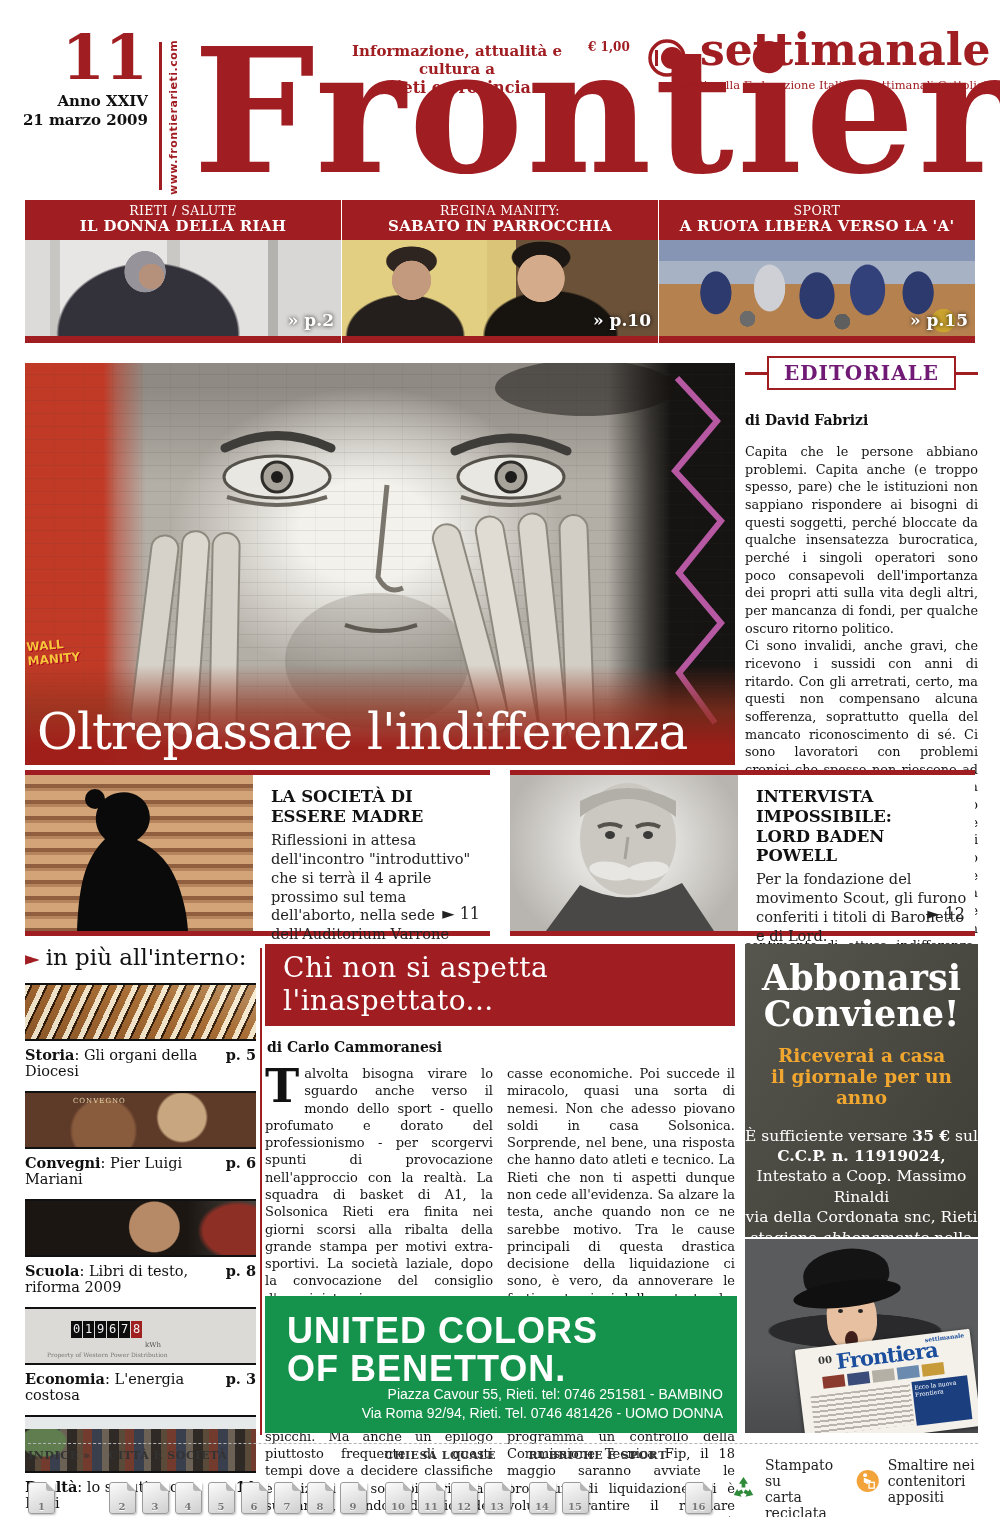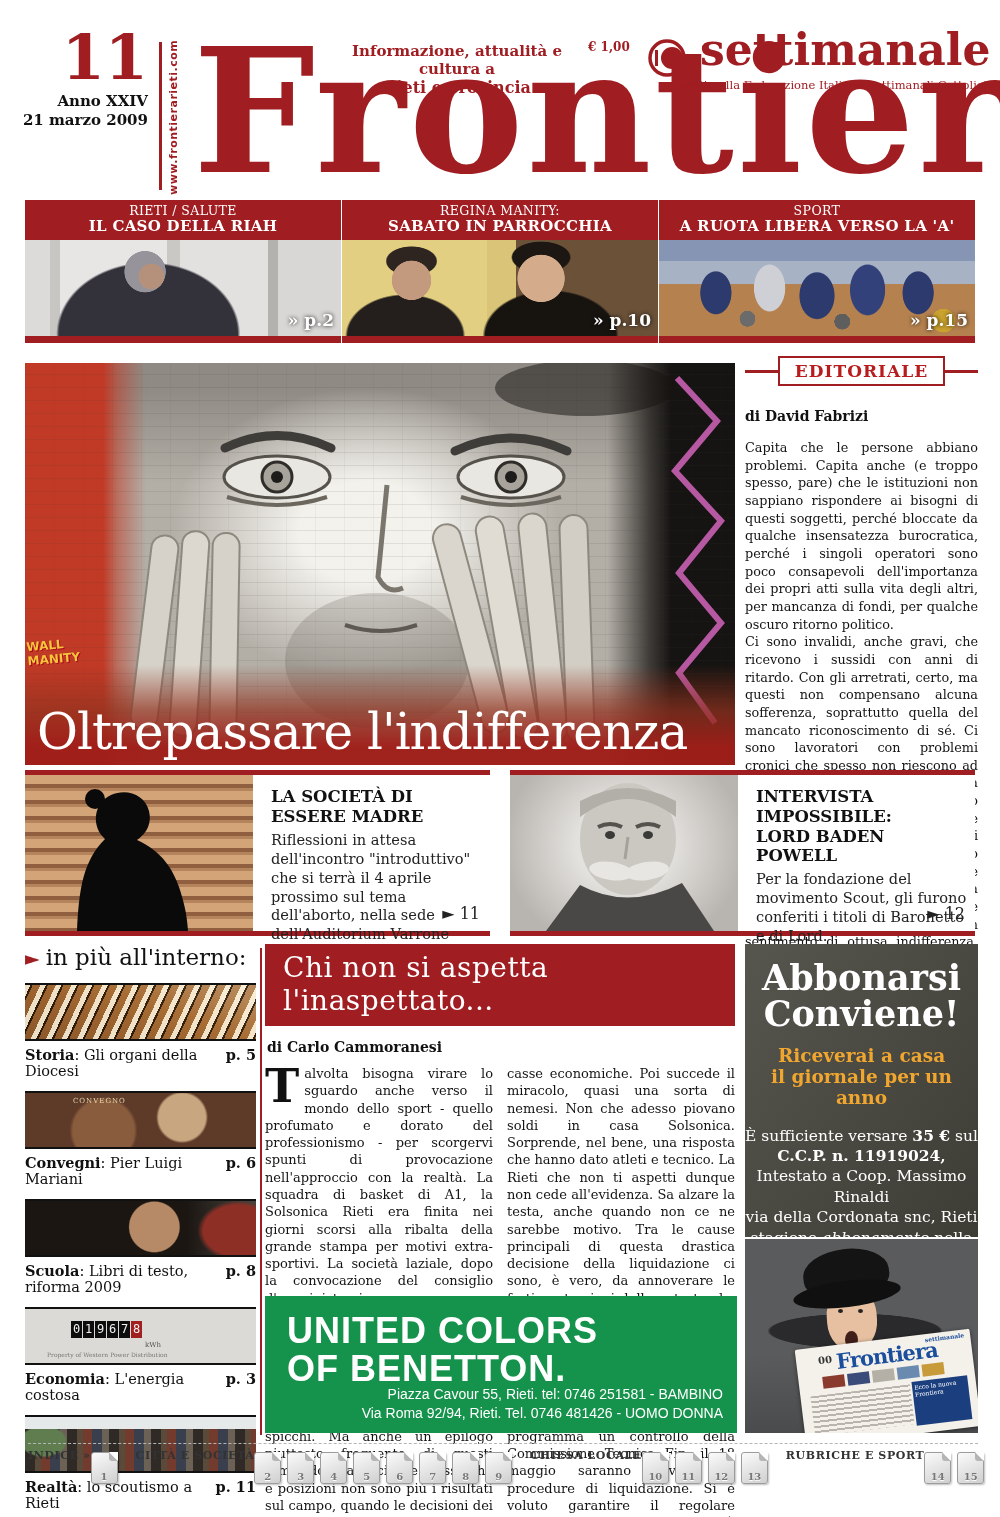--- a/index.html
+++ b/index.html
@@ -78,22 +78,22 @@
      background:linear-gradient(180deg, rgba(130,60,35,0) 0%, rgba(145,50,30,0.72) 45%, rgba(160,30,25,0.97) 82%);
      display:flex;align-items:flex-end;}
   .headline{color:#fff;font-size:50px;line-height:1;padding:0 0 8px 12px;letter-spacing:-1px;}
   .wall-text{position:absolute;left:2px;bottom:98px;color:#f5c53a;font-family:"DejaVu Sans",sans-serif;
      font-weight:bold;font-size:12px;line-height:1.15;transform:rotate(-5deg);text-shadow:1px 1px 0 #a02;}
 
   
   .edit-col{left:745px;top:356px;width:233px;}
   .edit-label-row{display:flex;align-items:center;}
   .edit-label-row .line{flex:1;height:3px;background:#a01d22;}
-  .edit-label{border:2px solid #a01d22;padding:3px 15px;font-size:17px;font-weight:bold;
-              letter-spacing:1px;color:#b91c1c;background:#fff;}
+  .edit-label{border:2px solid #a01d22;padding:3px 15px;font-size:20px;font-weight:bold;
+              letter-spacing:1px;color:#701a75;background:#fff;}
   .edit-byline{margin-top:22px;font-size:14px;font-weight:bold;color:#111;}
   .edit-text{margin-top:15px;font-size:12.8px;line-height:1.38;text-align:justify;color:#141414;}
   .edit-text p{margin:0;}
 
   
   .midrow{left:25px;top:770px;width:950px;display:flex;gap:20px;}
   .mid{flex:1;border-top:5px solid #a01d22;border-bottom:5px solid #a01d22;height:156px;
        display:flex;position:relative;background:#fff;}
   .midphoto{width:228px;height:156px;flex:none;position:relative;overflow:hidden;}
   .midbody{padding:12px 8px 0 18px;position:relative;flex:1;}
@@ -179,21 +179,21 @@
   .r-thumbs{position:absolute;left:24px;top:30px;display:flex;gap:3px;}
   .r-thumbs i{display:block;width:22px;height:12px;}
   .r-lines{position:absolute;left:10px;top:48px;width:100px;height:40px;
      background:repeating-linear-gradient(180deg,#b9b5ac 0 2px, transparent 2px 5px);}
   .r-inner{position:absolute;right:8px;top:46px;width:56px;height:44px;background:#1b3f7e;color:#fff;
      font-size:6px;padding:2px;box-sizing:border-box;line-height:1.2;}
 
   
   .bot-sep{left:28px;top:1443px;width:950px;border-top:1px dashed #b5b5b5;}
   .botbar{left:28px;top:1449px;width:950px;display:flex;align-items:flex-start;}
-  .bb-group{display:flex;flex-direction:row;}
+  .bb-group{display:flex;flex-direction:column;gap:16px;}
   .bb-label{font-size:11px;font-weight:bold;letter-spacing:0.6px;color:#333;height:14px;white-space:nowrap;}
   .bb-icons{display:flex;gap:6px;margin-top:3px;}
   .bb-div{width:1px;height:42px;background:#aaa;margin:10px 9px 0;}
   .doc{width:25px;height:30px;background:linear-gradient(155deg,#fbfbfb,#cfcfcf);border:1px solid #9c9c9c;
        border-radius:3px;position:relative;box-shadow:1px 1px 2px rgba(0,0,0,0.25);}
   .doc::before{content:"";position:absolute;top:-1px;right:-1px;border-style:solid;
        border-width:0 9px 9px 0;border-color:#fff #fff #b5b5b5 #b5b5b5;border-radius:0 0 0 3px;}
   .doc span{position:absolute;bottom:1px;width:100%;text-align:center;font-size:10px;font-weight:bold;
        color:#777;text-shadow:0 1px 0 #fff;}
   .eco-note{display:flex;align-items:center;gap:8px;margin-top:8px;}
@@ -226,21 +226,21 @@
       <rect x="10" y="14" width="3" height="16" fill="#a01d22"></rect>
     </svg>
   </div>
   <div class="abs settimanale">settimanale</div>
   <div class="abs affiliation">iscritto alla Federazione Italiana Settimanali Cattolici</div>
 
   <div class="abs teaser-row">
     <div class="teaser">
       <div class="teaser-head">
         <div class="kicker">RIETI / SALUTE</div>
-        <div class="ttitle">IL CASO DELLA RIAH</div>
+        <div class="ttitle">IL DONNA DELLA RIAH</div>
       </div>
       <div class="tphoto ph-t1"></div>
       <div class="tfoot"></div>
       <div class="tpage">» p.2</div>
     </div>
     <div class="teaser">
       <div class="teaser-head">
         <div class="kicker">REGINA MANITY:</div>
         <div class="ttitle">SABATO IN PARROCCHIA</div>
       </div>

